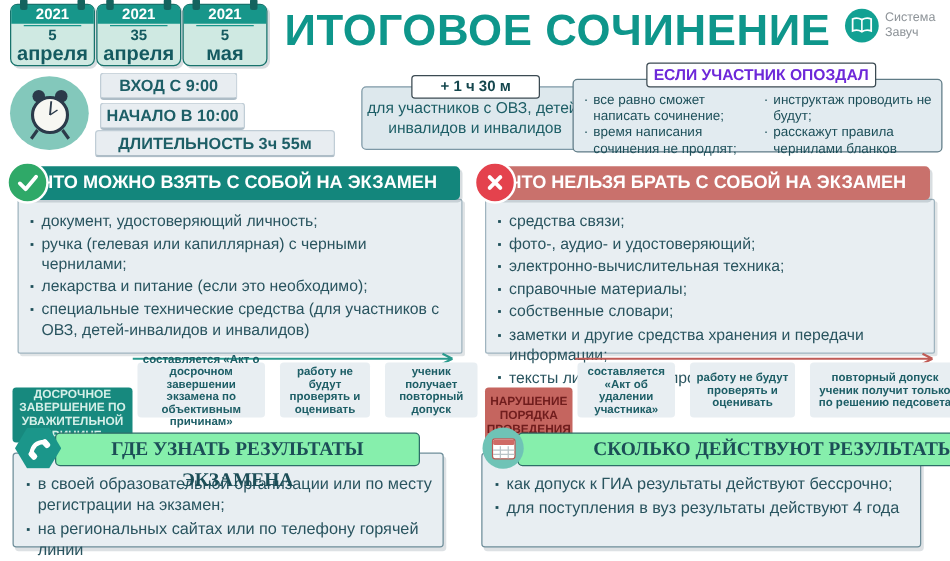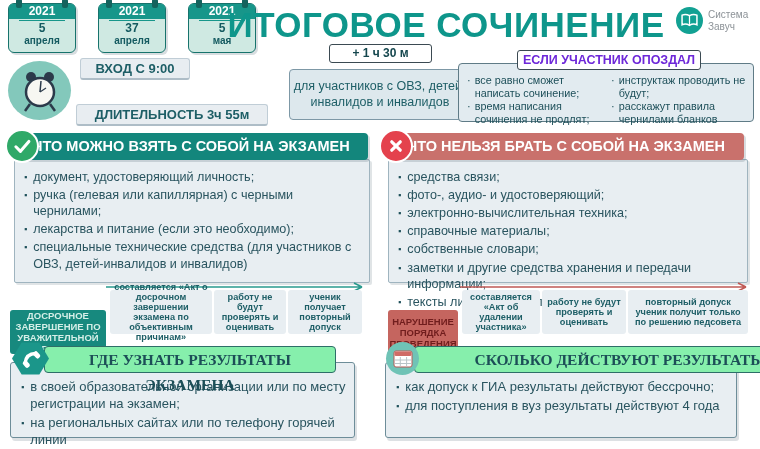--- a/index.html
+++ b/index.html
@@ -1,47 +1,47 @@
 <!DOCTYPE html>
 <html><head>
 <meta charset="utf-8">
 <style>
   html,body{margin:0;padding:0;background:#fff;}
   #canvas{position:relative;width:760px;height:449px;background:#ffffff;overflow:hidden;
           font-family:"Liberation Sans",sans-serif;}
 
   
-  #cal-row{position:absolute;left:8px;top:3px;display:flex;gap:22px;}
+  #cal-row{position:absolute;left:8px;top:3px;display:flex;gap:1px;}
   .cal{position:relative;width:66px;height:48px;background:#cfe9e2;border:1.5px solid #17736c;
        border-radius:6px;box-shadow:2px 2px 0 rgba(100,120,130,.25);}
   .cal-head{height:15px;line-height:15px;background:#17968a;color:#fff;font-weight:bold;
             font-size:12px;text-align:center;border-radius:4px 4px 0 0;}
   .cal-ring{position:absolute;top:-5px;width:6px;height:9px;background:#14635e;border-radius:2px;}
   .cal-day{margin:1px auto 0;width:70%;border-top:1.5px solid #17968a;text-align:center;
            font-weight:bold;font-size:12px;color:#145a60;}
-  .cal-month{text-align:center;font-weight:bold;font-size:10px;color:#145a60;}
+  .cal-month{text-align:center;font-weight:bold;font-size:16px;color:#145a60;}
 
   
   #main-title{position:absolute;left:222px;top:5px;width:448px;text-align:center;
               font-size:35px;font-weight:800;color:#0e968b;letter-spacing:.5px;white-space:nowrap;}
   #logo-circle{position:absolute;left:676px;top:7px;width:27px;height:27px;border-radius:50%;
                background:#12a193;display:flex;align-items:center;justify-content:center;}
   #logo-text{position:absolute;left:708px;top:9px;font-size:10px;line-height:1.2;color:#8d9398;}
 
   
   #clock-circle{position:absolute;left:8px;top:61px;width:63px;height:59px;border-radius:50%;
                 background:#83c8bb;display:flex;align-items:center;justify-content:center;}
   .tbar{position:absolute;background:#e8edf1;border:1px solid #c0cdd6;border-bottom:2px solid #aebdc7;
         border-radius:3px;color:#1d5e66;font-weight:bold;font-size:13px;text-align:center;
         height:19px;line-height:19px;}
   #tbar-1{left:80px;top:58px;width:108px;}
   #tbar-2{left:80px;top:82px;width:114px;}
   #tbar-3{left:76px;top:104px;width:190px;}
 
-  #extra-badge{position:absolute;left:329px;top:44px;width:101px;height:17px;background:#fff;
+  #extra-badge{position:absolute;left:329px;top:60px;width:101px;height:17px;background:#fff;
                border:1.5px solid #3b4a52;border-radius:3px;z-index:2;font-size:12px;font-weight:bold;
                color:#15474e;text-align:center;line-height:17px;}
   #extra-box{position:absolute;left:289px;top:69px;width:182px;height:51px;background:#dde8ed;
              border:1px solid #7d98a6;border-radius:4px;color:#1d5e66;font-size:12.5px;
              text-align:center;padding-top:8px;line-height:1.3;box-sizing:border-box;}
 
   #late-tab{position:absolute;left:517px;top:50px;width:182px;height:18px;background:#fff;
             border:1.5px solid #3b4a52;border-radius:3px;z-index:2;font-size:12.5px;font-weight:bold;
             color:#6d28d9;text-align:center;line-height:18px;}
   #late-box{position:absolute;left:458px;top:63px;width:296px;height:59px;background:#e2ebf0;
@@ -73,21 +73,21 @@
   .bullet{font-size:9px;line-height:16px;color:#1d4f59;}
   .btext{font-size:12.6px;line-height:1.28;color:#29545f;}
 
   
   .arrow{position:absolute;}
   .flow-lead{position:absolute;top:290px;height:44px;border-radius:3px;font-weight:bold;
              display:flex;align-items:center;justify-content:center;text-align:center;
              box-sizing:border-box;padding:2px;margin-top:20px;}
   #flow-lead-early{left:10px;width:96px;background:#17897e;color:#d5efe8;font-size:9.5px;}
   #flow-lead-violation{left:388px;width:70px;background:#c5655f;color:#701d1d;font-size:9.5px;}
-  .flow-steps{position:absolute;top:290px;height:44px;display:flex;gap:2px;}
+  .flow-steps{position:absolute;top:290px;height:44px;display:flex;gap:12px;}
   #flow-steps-early{left:110px;}
   #flow-steps-violation{left:462px;}
   .fstep{background:#e8eef2;border-radius:3px;color:#1d5e66;font-weight:bold;font-size:9.2px;
          display:flex;align-items:center;justify-content:center;text-align:center;
          box-sizing:border-box;padding:2px 3px;}
   #flow-steps-early > .fstep:nth-of-type(1){width:102px;}
   #flow-steps-early > .fstep:nth-of-type(2){width:72px;}
   #flow-steps-early > .fstep:nth-of-type(3){width:74px;}
   #flow-steps-violation > .fstep:nth-of-type(1){width:78px;}
   #flow-steps-violation > .fstep:nth-of-type(2){width:84px;}
@@ -124,21 +124,21 @@
         <span class="cal-ring" style="right:7px"></span>
         <div class="cal-head">2021</div>
         <div class="cal-day">5</div>
         <div class="cal-month">апреля</div>
       </div>
 
       <div class="cal">
         <span class="cal-ring" style="left:7px"></span>
         <span class="cal-ring" style="right:7px"></span>
         <div class="cal-head">2021</div>
-        <div class="cal-day">37</div>
+        <div class="cal-day">35</div>
         <div class="cal-month">апреля</div>
       </div>
 
       <div class="cal">
         <span class="cal-ring" style="left:7px"></span>
         <span class="cal-ring" style="right:7px"></span>
         <div class="cal-head">2021</div>
         <div class="cal-day">5</div>
         <div class="cal-month">мая</div>
       </div>
@@ -161,20 +161,21 @@
       <circle cx="14" cy="10" r="5" fill="#2b3a4a"></circle>
         <circle cx="32" cy="10" r="5" fill="#2b3a4a"></circle>
       <line x1="13" y1="37" x2="8" y2="44" stroke="#2b3a4a" stroke-width="2.5"></line>
       <line x1="33" y1="37" x2="38" y2="44" stroke="#2b3a4a" stroke-width="2.5"></line>
       <circle cx="23" cy="25" r="14" fill="#f7f7f2" stroke="#2b3a4a" stroke-width="2.5"></circle>
       <line x1="23" y1="25" x2="24" y2="14" stroke="#2b3a4a" stroke-width="1.5"></line>
       <line x1="23" y1="25" x2="29" y2="21" stroke="#2b3a4a" stroke-width="1.2"></line>
     </svg>
   </div>
   <div class="tbar" id="tbar-1">ВХОД С 9:00</div>
+  <div class="tbar" id="tbar-2">НАЧАЛО В 10:00</div>
   <div class="tbar" id="tbar-3">ДЛИТЕЛЬНОСТЬ 3ч 55м</div>
 
   <div id="extra-badge">+ 1 ч 30 м</div>
   <div id="extra-box">для участников с ОВЗ, детей-инвалидов и инвалидов</div>
 
   <div id="late-tab">ЕСЛИ УЧАСТНИК ОПОЗДАЛ</div>
   <div id="late-box">
     <div class="late-col">
       <ul class="llist">
 

